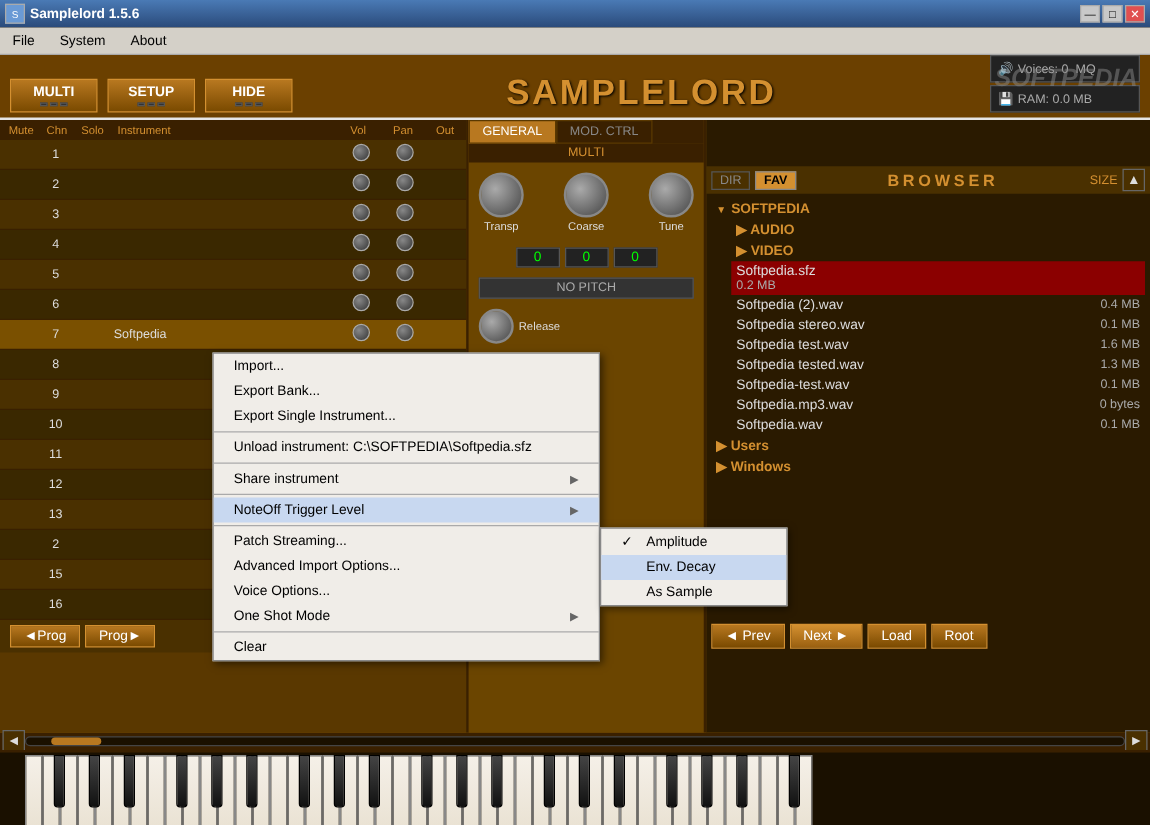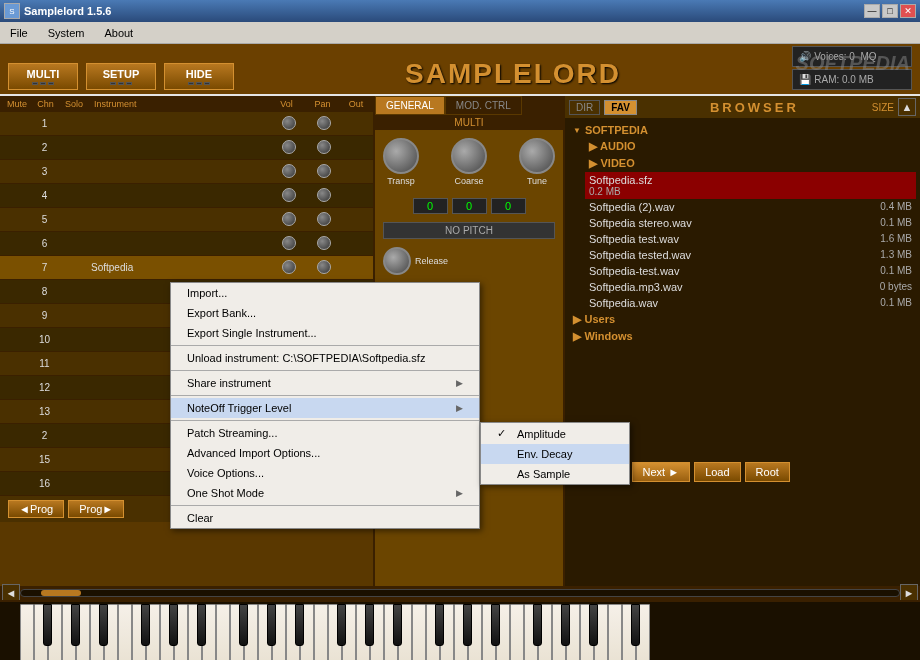--- a/index.html
+++ b/index.html
@@ -78,21 +78,21 @@
     .release-label { font-size: 9px; color: #ddd; }
     .release-knob { width: 28px; height: 28px; border-radius: 50%; background: radial-gradient(circle at 35% 35%, #aaa, #444); border: 2px solid #888; }
     
     #vel-curve { padding: 4px 8px; }
     .vel-label { font-size: 9px; color: #ddd; margin-bottom: 2px; }
     .vel-knob-area { display: flex; align-items: center; gap: 6px; }
     .vel-knob { width: 28px; height: 28px; border-radius: 50%; background: radial-gradient(circle at 35% 35%, #aaa, #444); border: 2px solid #888; }
     
     
     #browser { background: #2a1a00; flex: 1; }
-    #browser-header { display: flex; align-items: center; background: #4a3000; padding: 2px 4px; gap: 4px; }
+    #browser-header { display: flex; align-items: center; background: #4a3000; padding: 2px 4px; gap: 4px; margin-top: 37px; }
     .browser-tab { font-size: 10px; color: #888; padding: 1px 6px; cursor: pointer; border: 1px solid #555; }
     .browser-tab.active { background: #d49030; color: #000; font-weight: bold; border: 1px solid #888; }
     #browser-title { flex: 1; text-align: center; font-size: 13px; font-weight: bold; color: #d49030; letter-spacing: 3px; }
     .browser-size-header { color: #d49030; font-size: 10px; }
     
     #browser-tree { padding: 4px; overflow-y: auto; height: 340px; }
     .tree-item { padding: 2px 4px; font-size: 11px; color: #ddd; cursor: pointer; display: flex; justify-content: space-between; }
     .tree-item.selected { background: #8b0000; flex-direction: column; }
     .tree-folder { color: #d49030; font-weight: bold; padding: 2px 4px; display: flex; align-items: center; gap: 4px; }
     .tree-indent { padding-left: 16px; }

